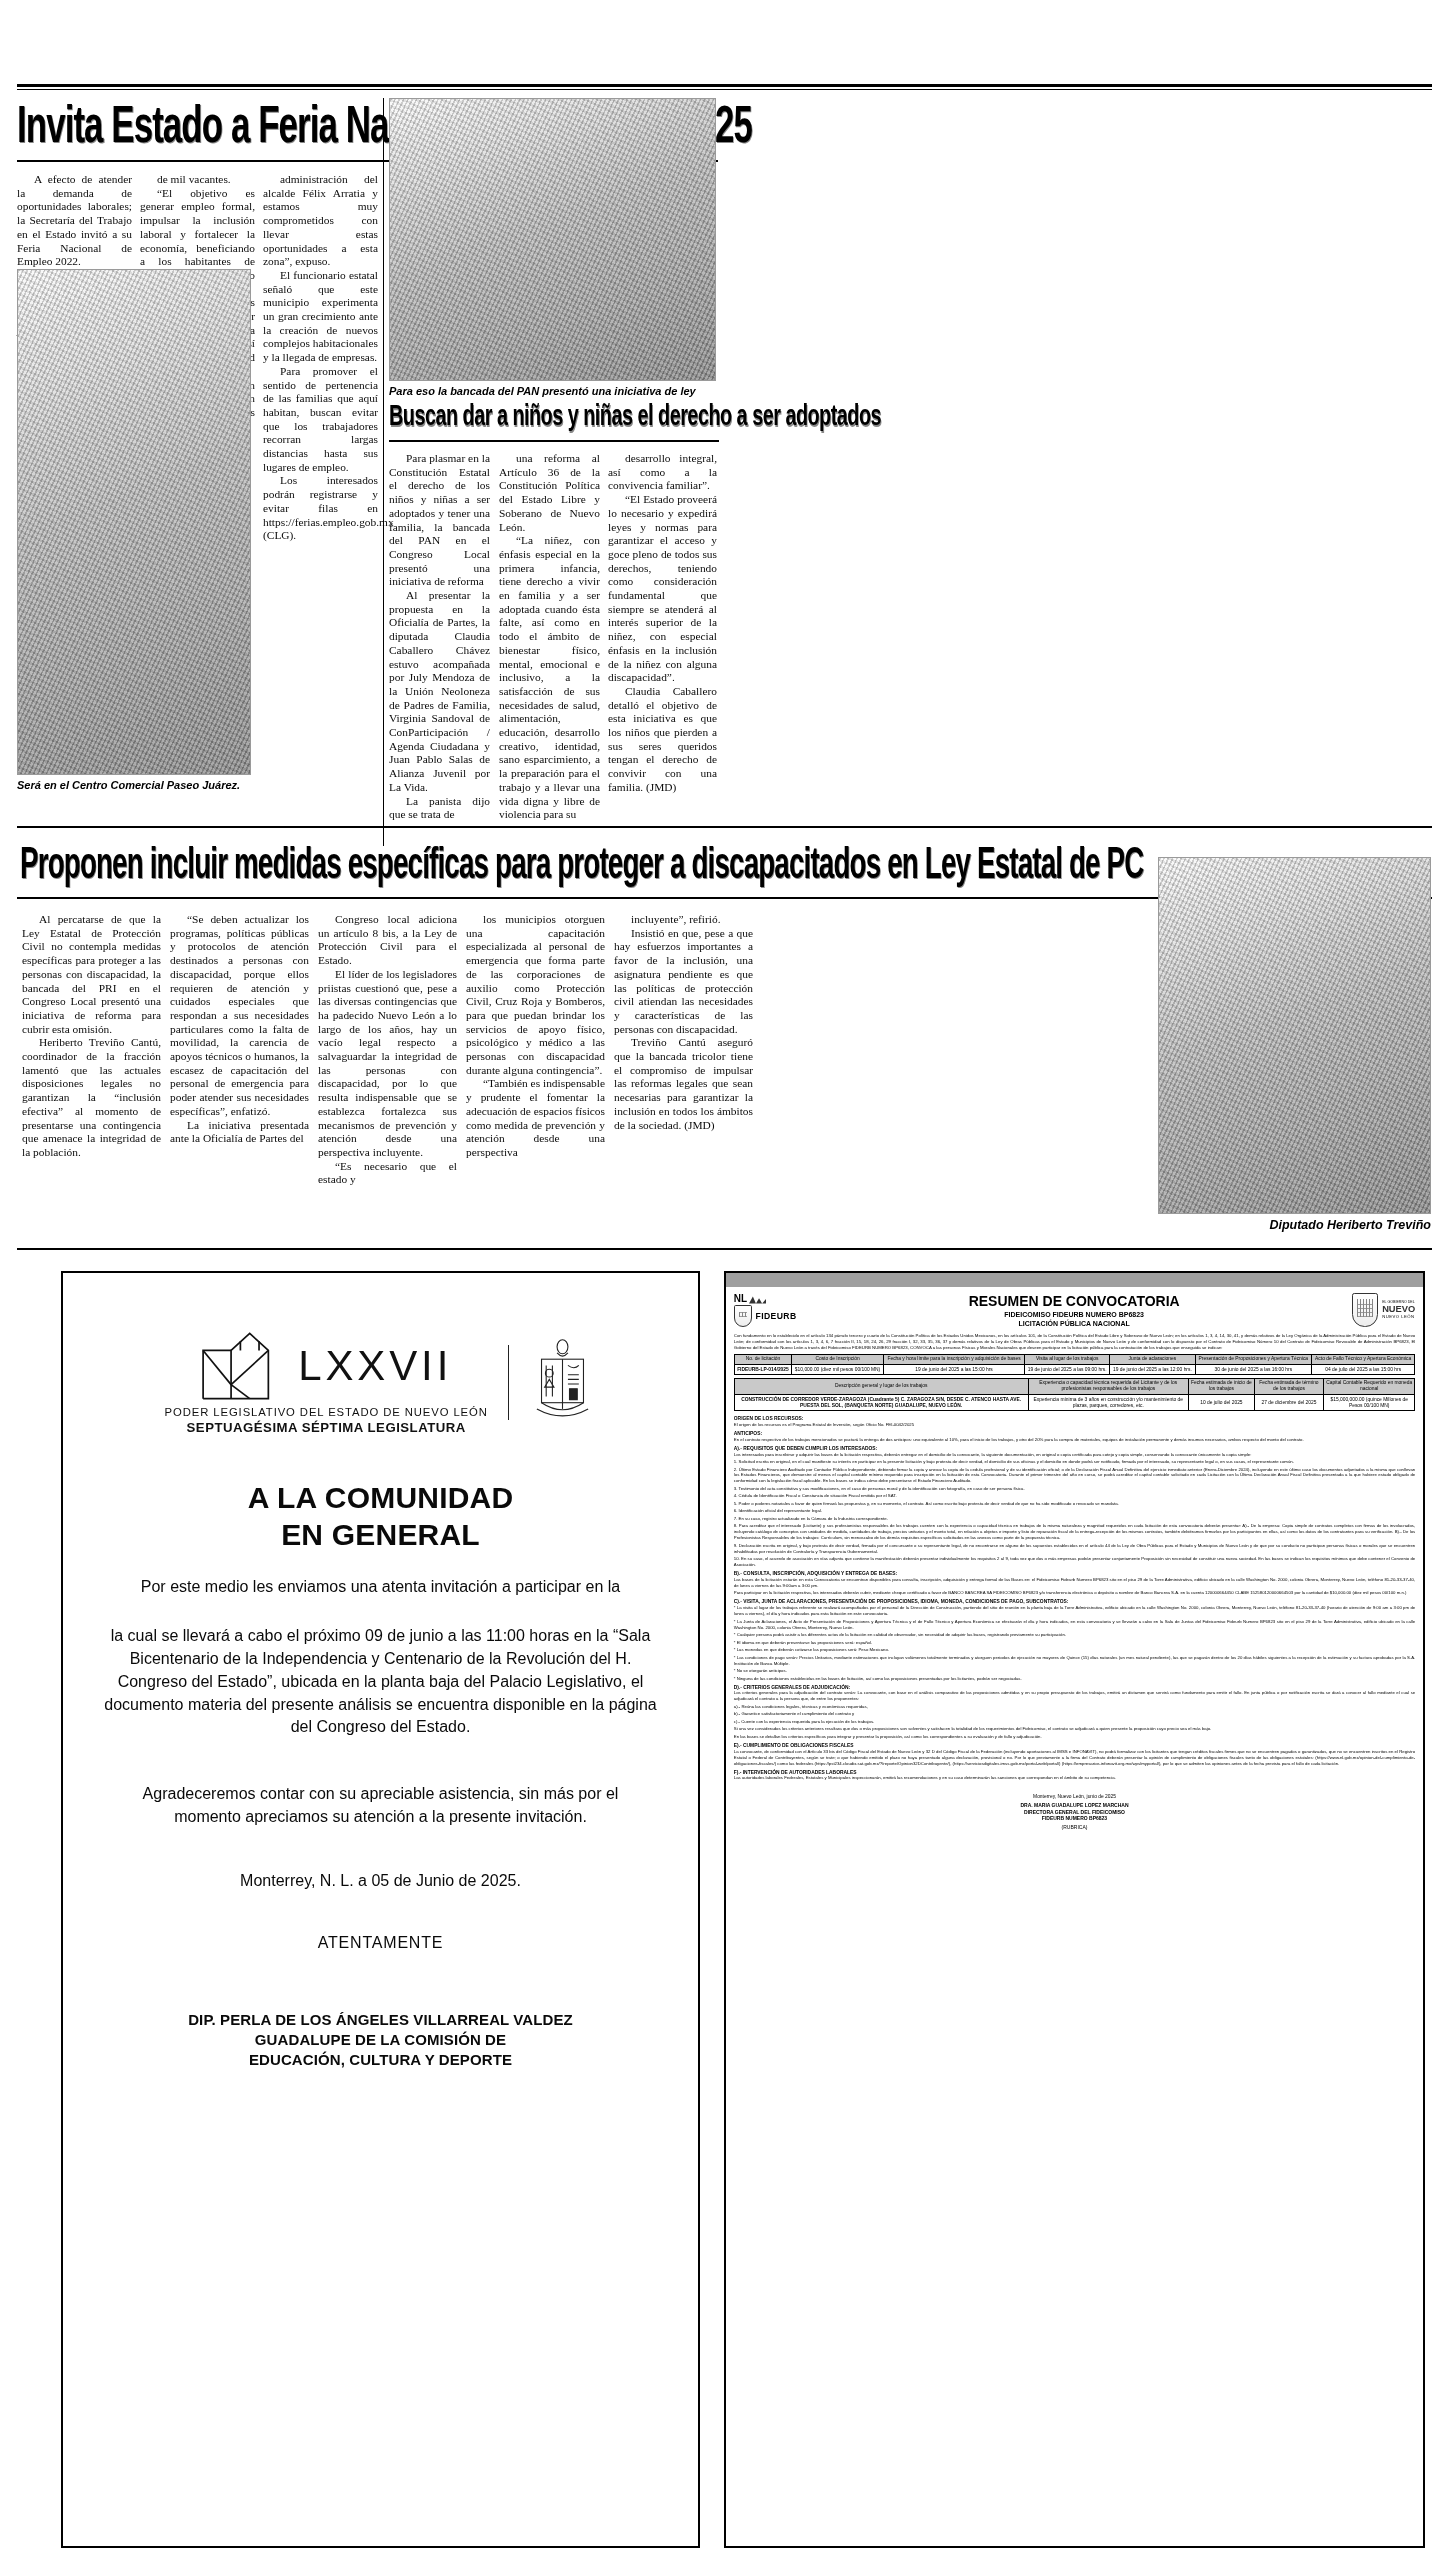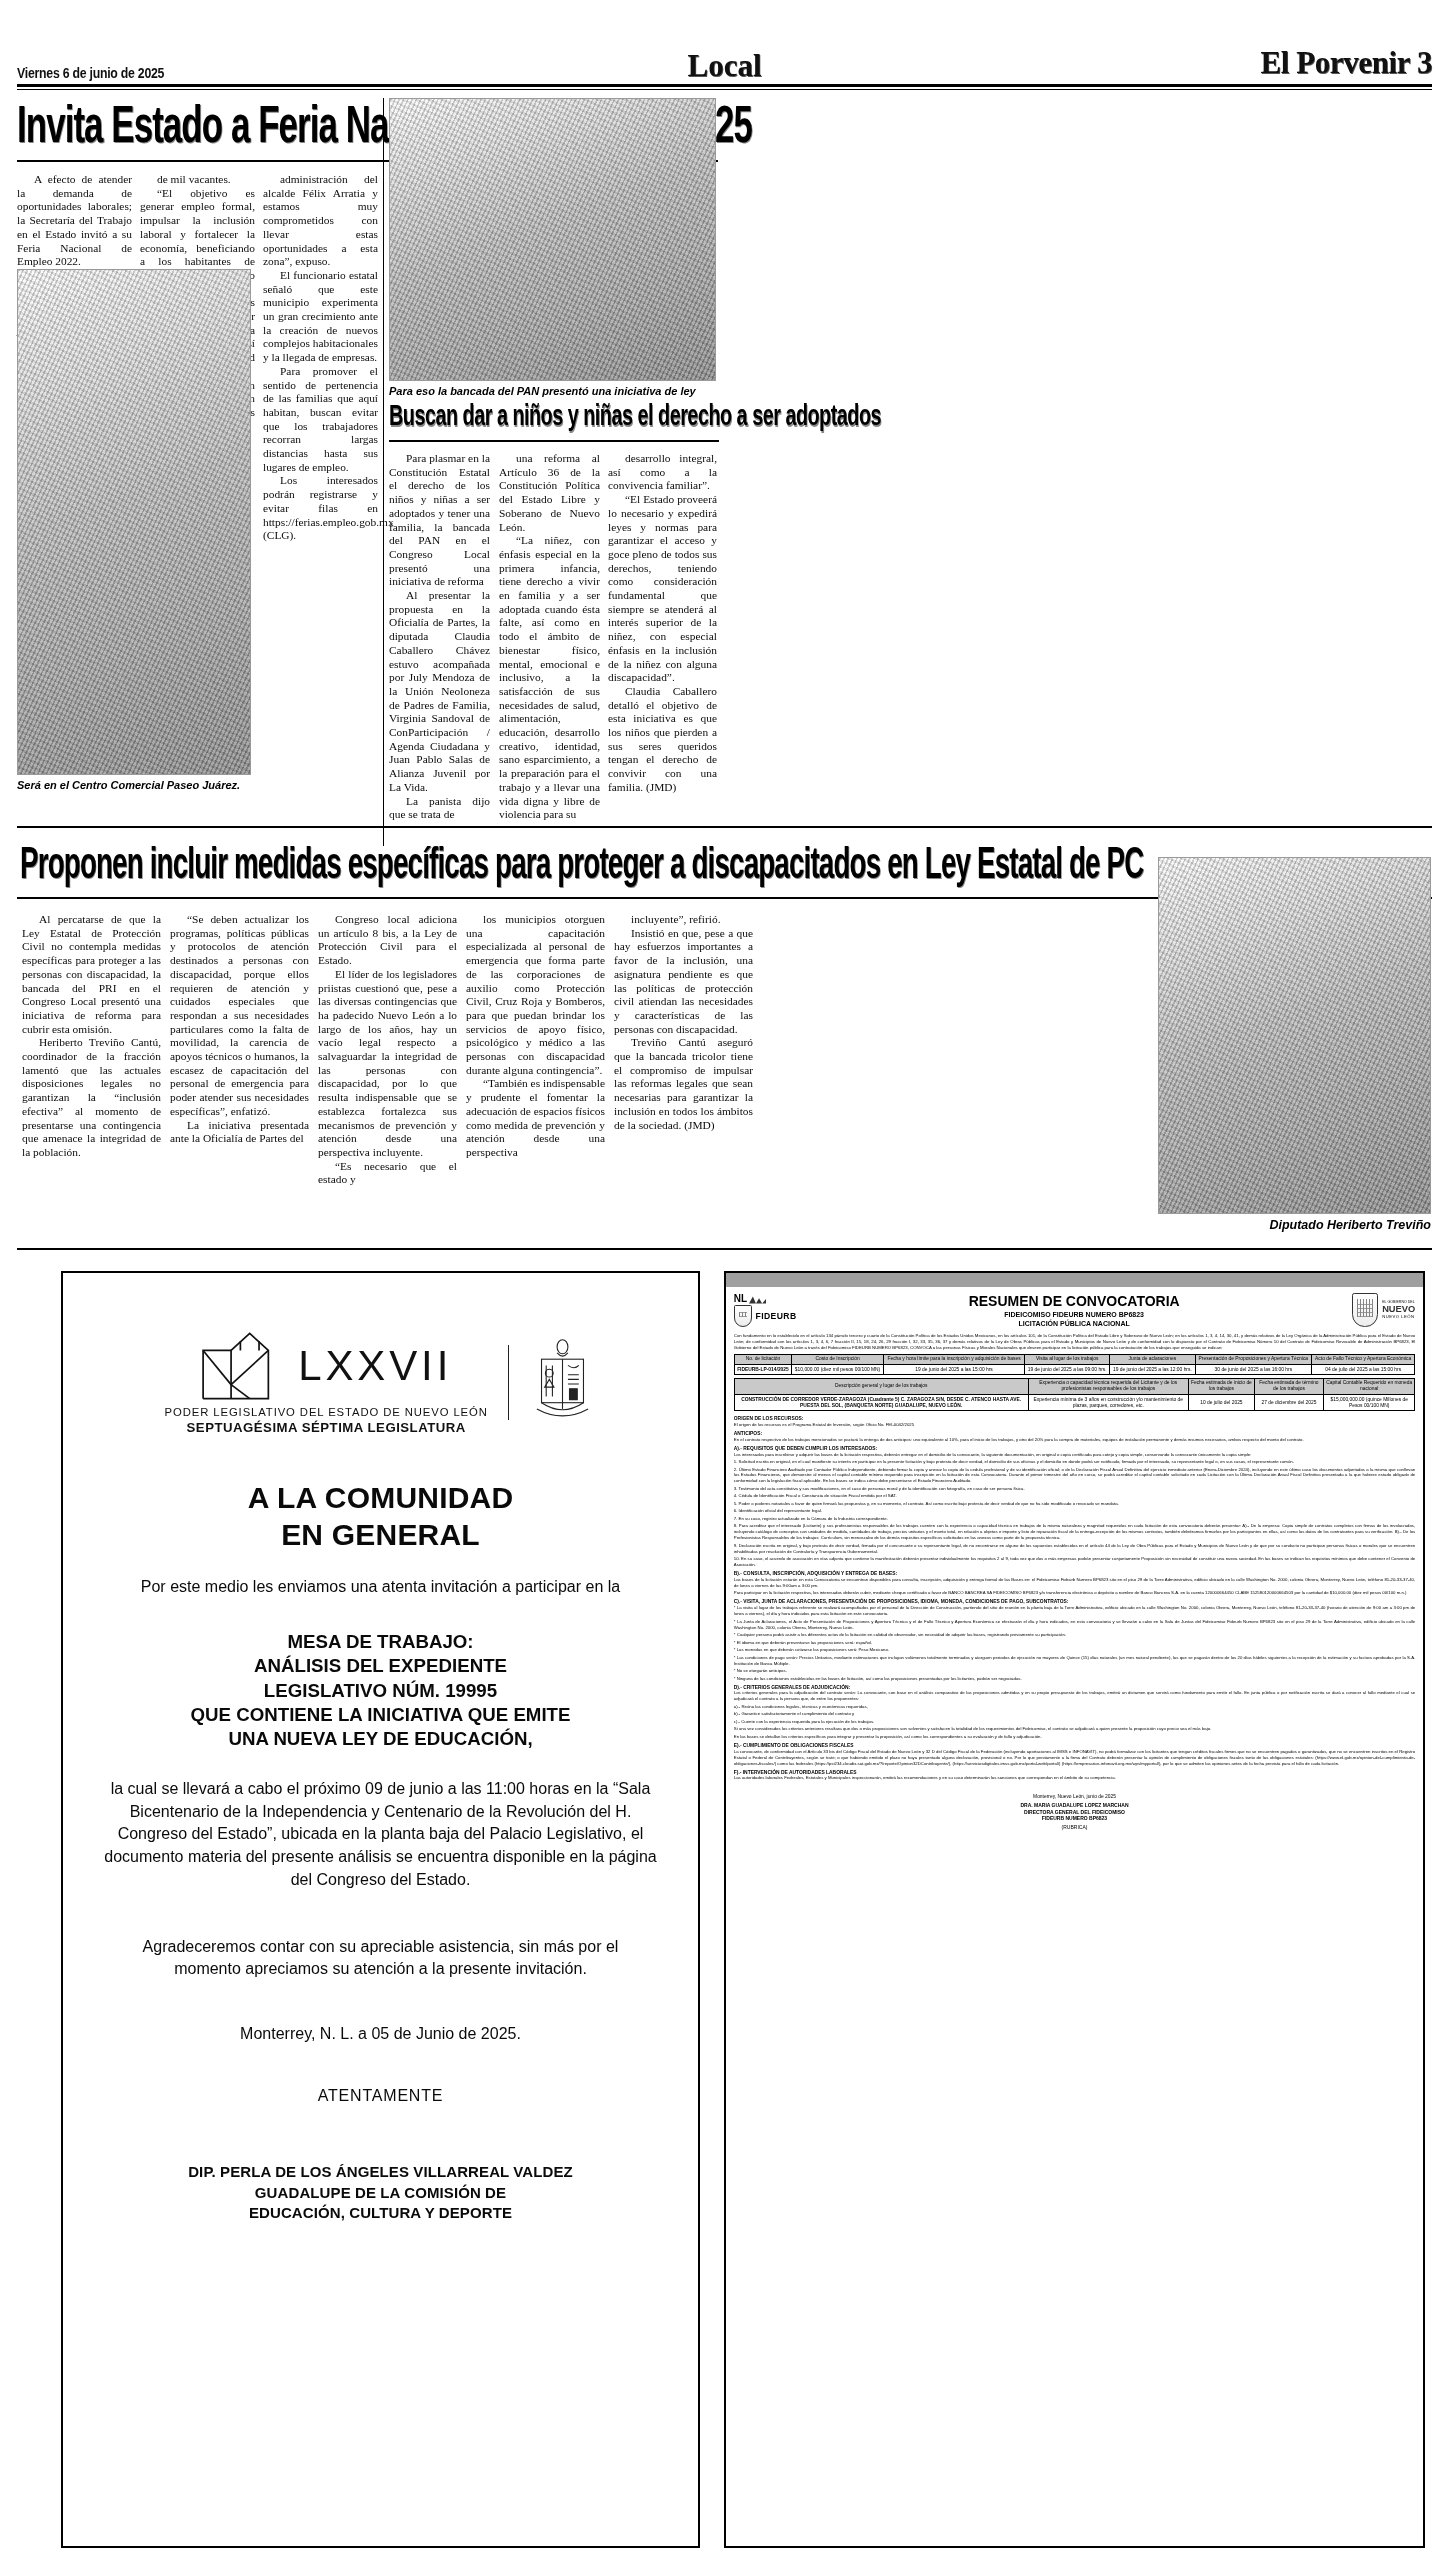--- a/index.html
+++ b/index.html
@@ -118,25 +118,20 @@
       repeating-linear-gradient(90deg,#555 0 0.8px,transparent 0.8px 3.1px),
       repeating-linear-gradient(0deg,#777 0 0.8px,transparent 0.8px 3.9px);
     opacity:.7;
   }
 </style>
 </head>
 <body>
 
 <div class="page">
 
-  <div class="masthead">
-    <div class="mast-date">Viernes 6 de junio de 2025</div>
-    <div class="mast-center">Local</div>
-    <div class="mast-right">El Porvenir 3</div>
-  </div>
   <div class="rule-main"></div>
   <div class="rule-thin"></div>
 
   <div style="position:absolute;left:17px;top:98px;width:701px;">
     <div class="hl" style="font-size:35px;transform:scale(0.995,1.5);transform-origin:left top;letter-spacing:-0.9px;">Invita Estado a Feria Nacional del Empleo 2025</div>
   </div>
   <div class="hline" style="left:17px; top:160px; width:701px; height:1.6px;"></div>
 
   <div class="body-col" style="position:absolute;left:17px;top:173px;width:115px;">
       <p>A efecto de atender la demanda de oportunidades laborales; la Secretaría del Trabajo en el Estado invitó a su Feria Nacional de Empleo 2022.</p>
@@ -265,27 +260,20 @@
       </svg>
     </div>
 
     <div class="ad-l ad-head" style="margin-top:44px;">
       <div>A LA COMUNIDAD</div>
       <div>EN GENERAL</div>
     </div>
 
     <div class="ad-l ad-body" style="margin-top:23px;padding:0 20px;">Por este medio les enviamos una atenta invitación a participar en la</div>
 
-    <div class="ad-l ad-bold" style="margin-top:31px;">
-      <div>MESA DE TRABAJO:</div>
-      <div>ANÁLISIS DEL EXPEDIENTE</div>
-      <div>LEGISLATIVO NÚM. 19995</div>
-      <div>QUE CONTIENE LA INICIATIVA QUE EMITE</div>
-      <div>UNA NUEVA LEY DE EDUCACIÓN,</div>
-    </div>
 
     <div class="ad-l ad-body" style="margin-top:26.5px;padding:0 7.8px;">la cual se llevará a cabo el próximo 09 de junio a las 11:00 horas en la “Sala Bicentenario de la Independencia y Centenario de la Revolución del H. Congreso del Estado”, ubicada en la planta baja del Palacio Legislativo, el documento materia del presente análisis se encuentra disponible en la página del Congreso del Estado.</div>
 
     <div class="ad-l ad-body" style="margin-top:44px;padding:0 14px;">Agradeceremos contar con su apreciable asistencia, sin más por el momento apreciamos su atención a la presente invitación.</div>
 
     <div class="ad-l ad-body" style="margin-top:42px;">Monterrey, N. L. a 05 de Junio de 2025.</div>
 
     <div class="ad-l ad-body" style="margin-top:39px;letter-spacing:0.8px;">ATENTAMENTE</div>
 
     <div class="ad-l ad-sig" style="margin-top:55px;">

